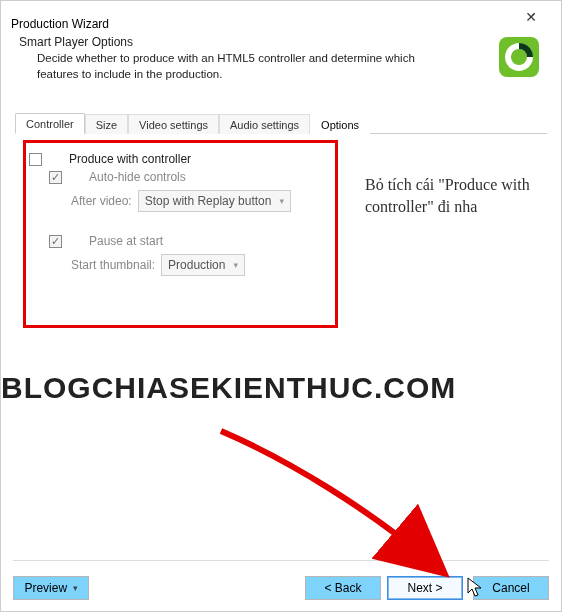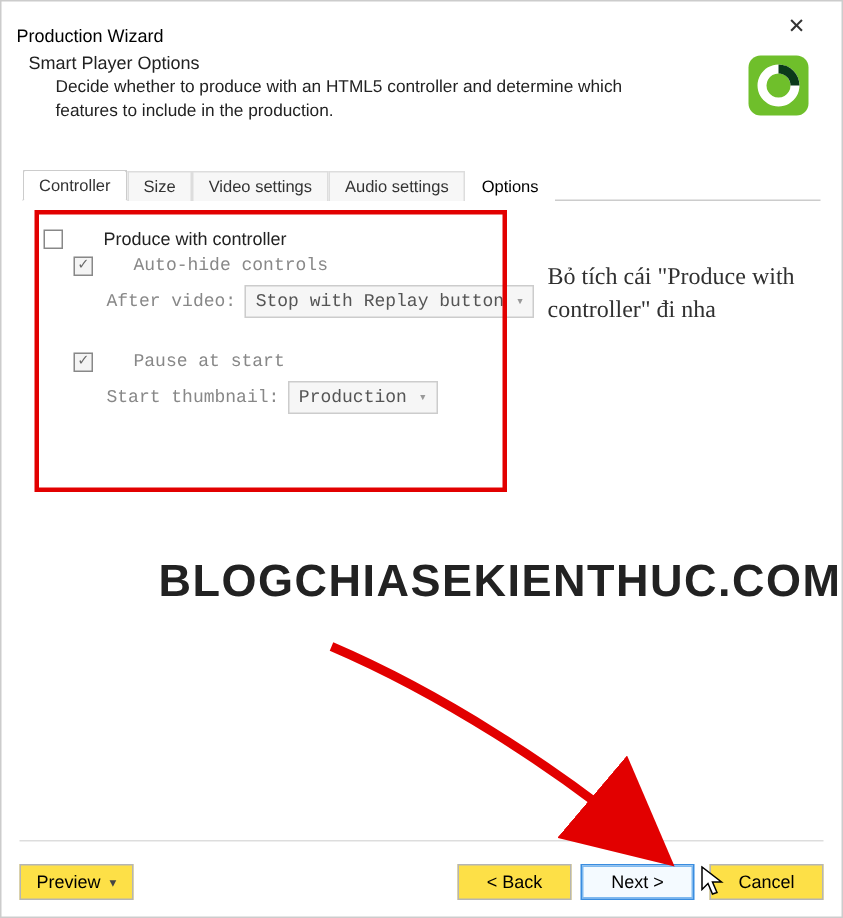--- a/index.html
+++ b/index.html
@@ -94,21 +94,21 @@
     width: 315px; height: 188px;
     border: 3px solid #e20000;
     pointer-events: none;
   }
   .checkrow {
     display: flex; align-items: center;
     margin: 4px 0;
     font-size: 12px;
     gap: 21px;
   }
-  .indent { margin-left: 20px; font-family: Liberation Mono, monospace; }
+  .indent { margin-left: 20px; }
   .fakecheck {
     width: 13px; height: 13px;
     border: 1px solid #888;
     margin-right: 6px;
     display: inline-flex;
     align-items: center; justify-content: center;
     background: #fff;
   }
   .fakecheck.checked::after {
     content: "✓";
@@ -145,21 +145,21 @@
     width: 190px;
     font-family: Georgia, "Times New Roman", serif;
     font-size: 16px;
     color: #303030;
     line-height: 1.35;
   }
   .watermark {
     position: absolute;
     left: 0; right: 0;
     top: 370px;
-    text-align: right;
+    text-align: left;
     font-family: Impact, "Arial Black", sans-serif;
     font-size: 30px;
     font-weight: 900;
     letter-spacing: 1px;
     color: #222;
     text-transform: uppercase;
     text-shadow:
       -1px -1px 0 #fff, 1px -1px 0 #fff,
       -1px 1px 0 #fff, 1px 1px 0 #fff;
   }
@@ -174,21 +174,21 @@
     left: 0; right: 0; bottom: 0;
     height: 46px;
     display: flex;
     align-items: center;
     padding: 0 12px;
   }
   .btn {
     height: 24px;
     min-width: 76px;
     border: 1px solid #b5b5b5;
-    background: #fde047;
+    background: #7dd3fc;
     display: inline-flex;
     align-items: center;
     justify-content: center;
     font-size: 12px;
     color: #000;
     cursor: pointer;
     padding: 0 10px;
   }
   .btn .caret { margin-left: 6px; font-size: 9px; color:#444; }
   .footer .spacer { flex: 1; }

